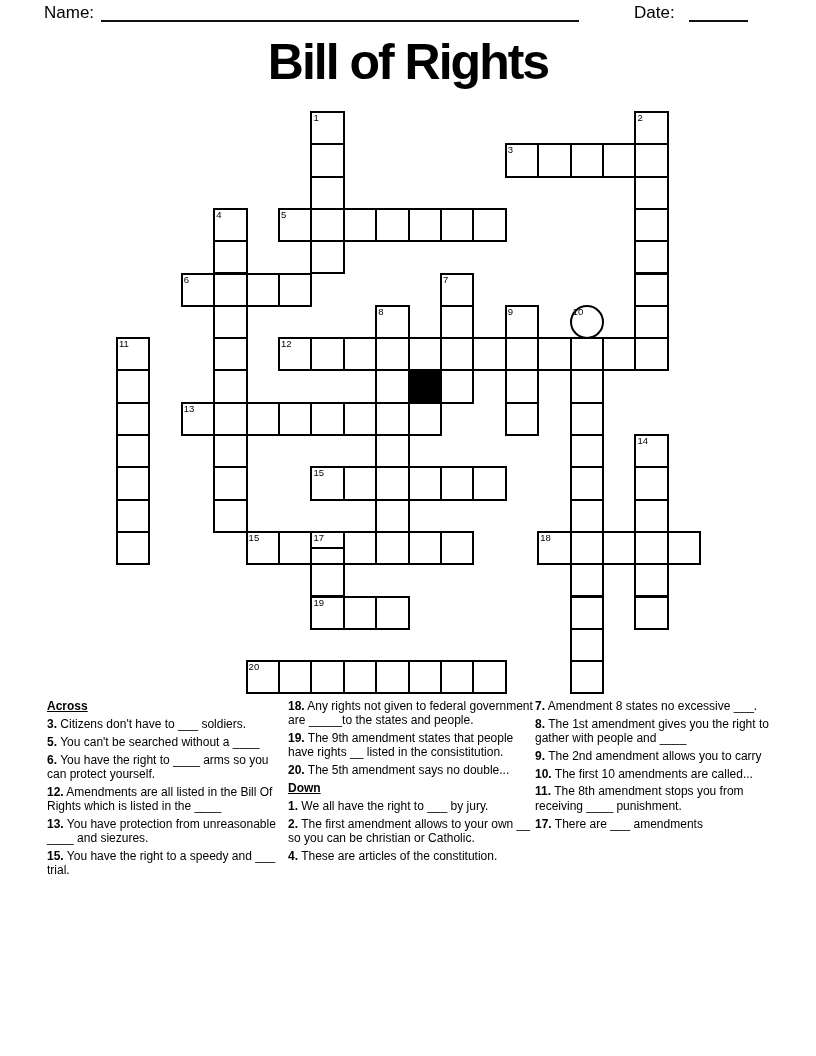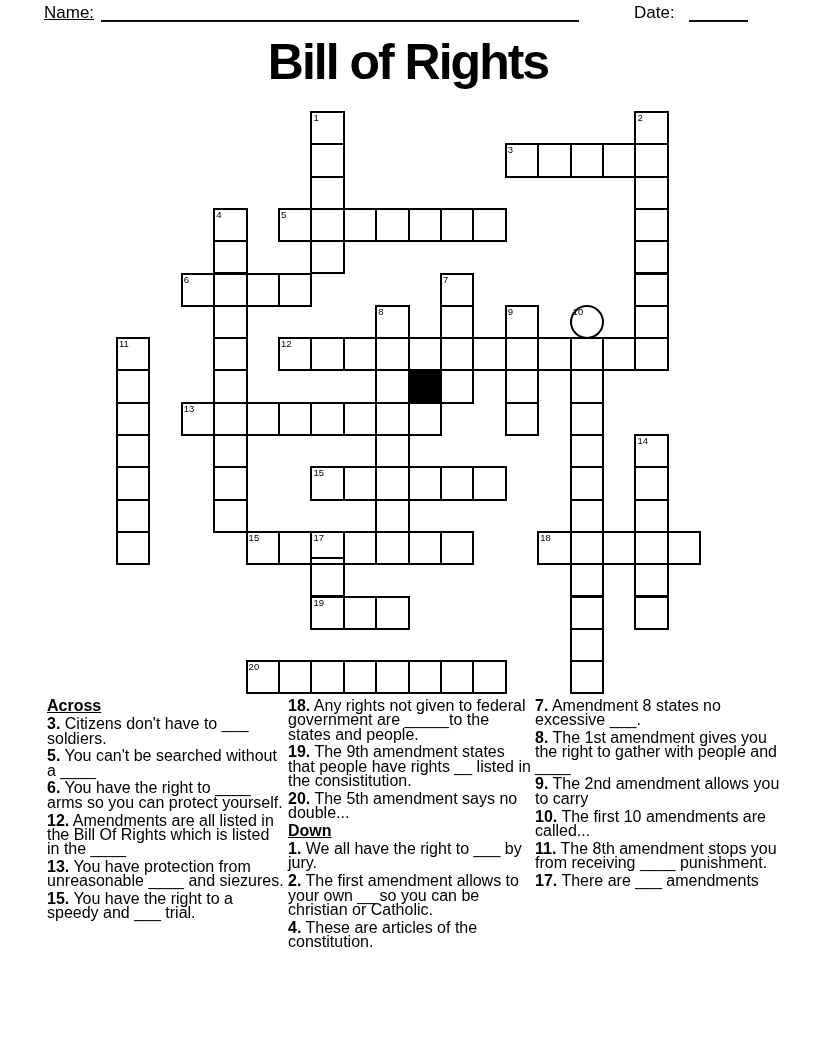--- a/index.html
+++ b/index.html
@@ -1,30 +1,30 @@
 <!DOCTYPE html>
 <html><head>
 <meta charset="utf-8">
 <style>
   html,body{margin:0;padding:0;background:#fff;}
   .page{position:relative;width:816px;height:1056px;background:#ffffff;overflow:hidden;
         font-family:"Liberation Sans","DejaVu Sans",sans-serif;color:#000;}
   .hdr-label{position:absolute;top:3px;font-size:17px;color:#000;}
   .blank-line{position:absolute;top:1px;height:19px;border-bottom:2px solid #111;}
-  #name-label{left:44px;text-decoration:underline;}
+  #name-label{left:44px;}
   #name-line{left:101px;width:478px;}
   #date-label{left:634px;text-align:center;}
   #date-line{left:689px;width:59px;}
   .title{position:absolute;top:33px;left:0;width:816px;text-align:center;
          font-size:50px;font-weight:bold;letter-spacing:-2px;line-height:58px;}
   #grid{position:absolute;left:0;top:0;}
   .cell{position:absolute;box-sizing:border-box;border:2px solid #000;background:#fff;}
   .cell.black{background:#000;}
   .num{position:absolute;top:-1px;left:1px;font-size:9.5px;line-height:11px;color:#000;}
-  .clue-col{position:absolute;font-size:16px;line-height:14.3px;color:#000;}
+  .clue-col{position:absolute;font-size:12px;line-height:14.3px;color:#000;}
   #clue-col-0{left:47px;top:699px;width:238px;}
   #clue-col-1{left:288px;top:699px;width:246px;}
   #clue-col-2{left:535px;top:699px;width:258px;}
   .clue-heading{font-weight:bold;text-decoration:underline;margin:0 0 4px 0;}
   p.clue{margin:0 0 3.5px 0;}
   p.clue b{font-weight:bold;}
 </style>
 </head>
 <body>
 
@@ -151,21 +151,21 @@
       <div class="cell" style="left: 116px; top: 498.6px; width: 34.4px; height: 34.3px;"></div>
       <div class="cell" style="left: 213.2px; top: 498.6px; width: 34.4px; height: 34.3px;"></div>
       <div class="cell" style="left: 375.2px; top: 498.6px; width: 34.4px; height: 34.3px;"></div>
       <div class="cell" style="left: 569.6px; top: 498.6px; width: 34.4px; height: 34.3px;"></div>
       <div class="cell" style="left: 634.4px; top: 498.6px; width: 34.4px; height: 34.3px;"></div>
       <div class="cell" style="left: 116px; top: 530.9px; width: 34.4px; height: 34.3px;"></div>
       <div class="cell" style="left: 245.6px; top: 530.9px; width: 34.4px; height: 34.3px;">
         <span class="num">15</span>
       </div>
       <div class="cell" style="left: 278px; top: 530.9px; width: 34.4px; height: 34.3px;"></div>
-      <div class="cell" style="left: 310.4px; top: 530.9px; width: 34.4px; height: 28px;">
+      <div class="cell" style="left: 310.4px; top: 530.9px; width: 34.4px; height: 18px;">
         <span class="num">17</span>
       </div>
       <div class="cell" style="left: 342.8px; top: 530.9px; width: 34.4px; height: 34.3px;"></div>
       <div class="cell" style="left: 375.2px; top: 530.9px; width: 34.4px; height: 34.3px;"></div>
       <div class="cell" style="left: 407.6px; top: 530.9px; width: 34.4px; height: 34.3px;"></div>
       <div class="cell" style="left: 440px; top: 530.9px; width: 34.4px; height: 34.3px;"></div>
       <div class="cell" style="left: 537.2px; top: 530.9px; width: 34.4px; height: 34.3px;">
         <span class="num">18</span>
       </div>
       <div class="cell" style="left: 569.6px; top: 530.9px; width: 34.4px; height: 34.3px;"></div>

